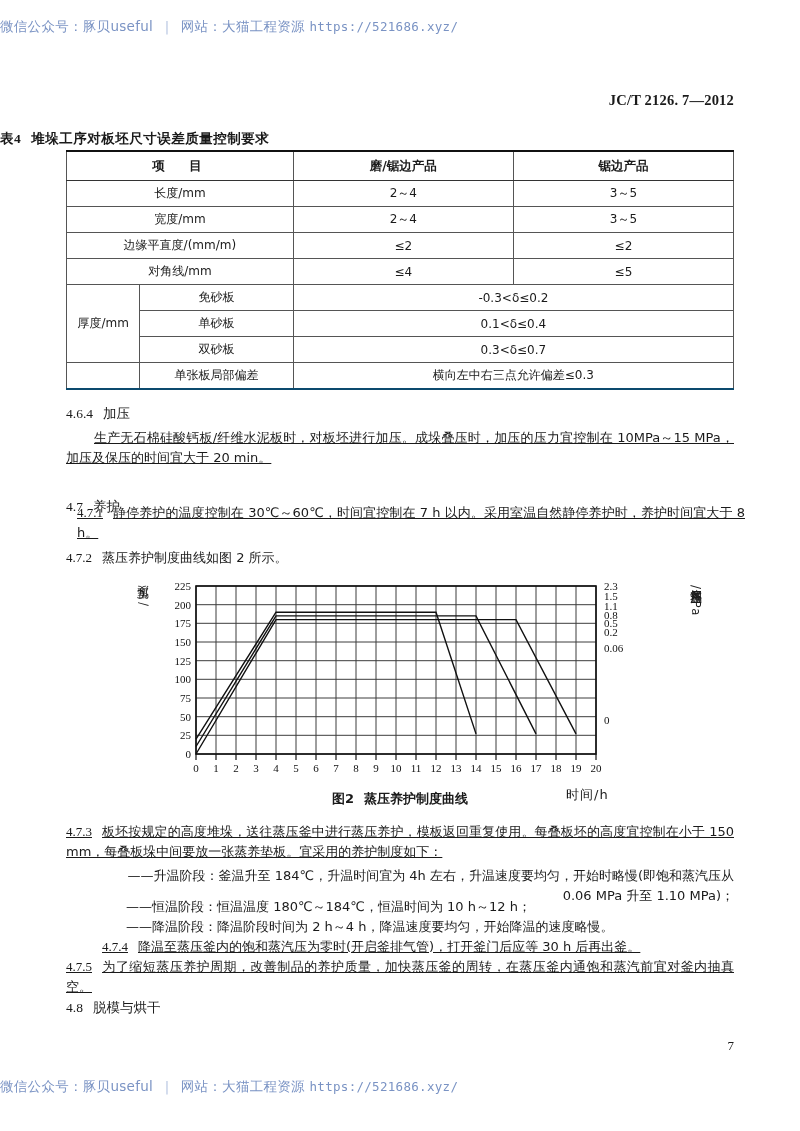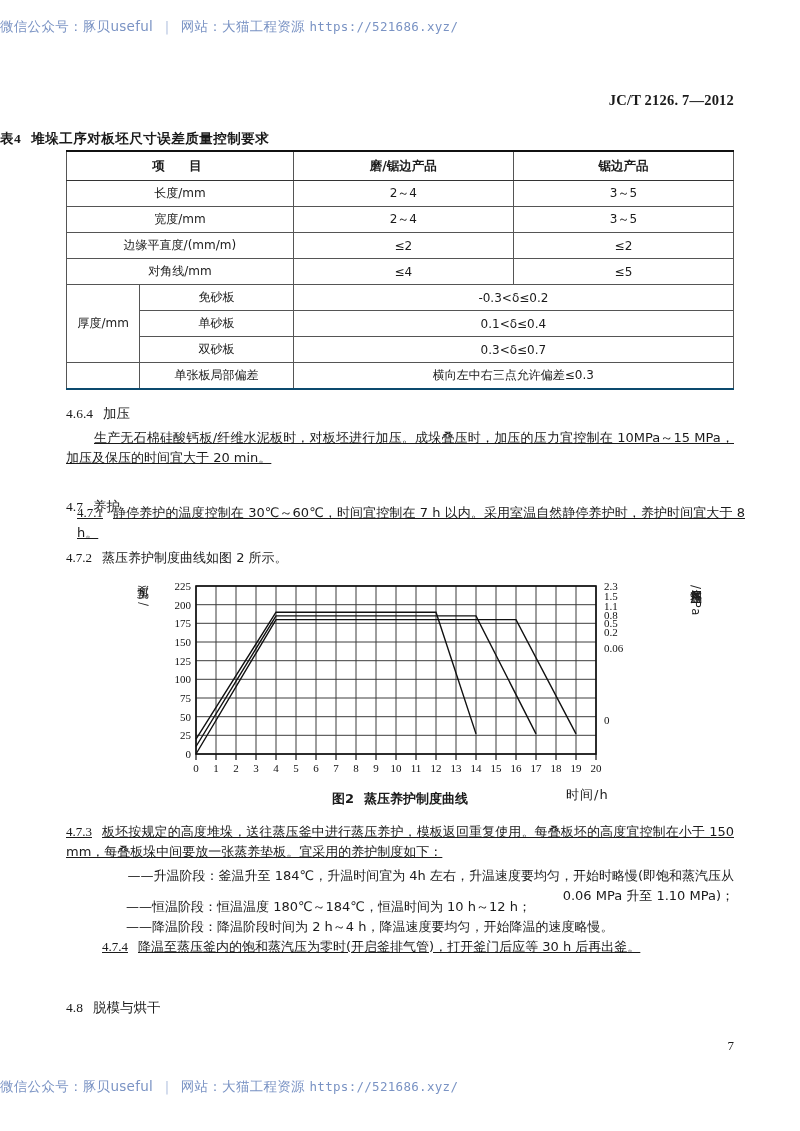--- a/index.html
+++ b/index.html
@@ -415,20 +415,23 @@
     <span class="cnum num">4.7.3</span><span>板坯按规定的高度堆垛，送往蒸压釜中进行蒸压养护，模板返回重复使用。每叠板坯的高度宜控制在小于 150 mm，每叠板垛中间要放一张蒸养垫板。宜采用的养护制度如下：</span>
   </div>
   <div class="dash-item" style="top:866px;text-align:right;">——升温阶段：釜温升至 184℃，升温时间宜为 4h 左右，升温速度要均匀，开始时略慢(即饱和蒸汽压从 0.06 MPa 升至 1.10 MPa)；</div>
   <div class="dash-item" style="top:897px;">——恒温阶段：恒温温度 180℃～184℃，恒温时间为 10 h～12 h；</div>
   <div class="dash-item" style="top:917px;">——降温阶段：降温阶段时间为 2 h～4 h，降温速度要均匀，开始降温的速度略慢。</div>
 
   <div class="clause body-p" style="top:937px;margin-left:36px;">
     <span class="cnum num">4.7.4</span><span>降温至蒸压釜内的饱和蒸汽压为零时(开启釜排气管)，打开釜门后应等 30 h 后再出釜。</span>
   </div>
 
+  <div class="clause body-p" style="top:957px;">
+    <span class="cnum num">4.7.5</span><span>为了缩短蒸压养护周期，改善制品的养护质量，加快蒸压釜的周转，在蒸压釜内通饱和蒸汽前宜对釜内抽真空。</span>
+  </div>
 
   <div class="clause head" style="top:997px;">
     <span class="cnum num">4.8</span><span>脱模与烘干</span>
   </div>
 
   <div class="page-num">7</div>
 
   <div class="watermark bottom">
     <span>微信公众号：</span><span>豚贝useful</span><span class="sep">｜</span><span>网站：</span><span>大猫工程资源</span> <span class="url">https://521686.xyz/</span>
   </div>

